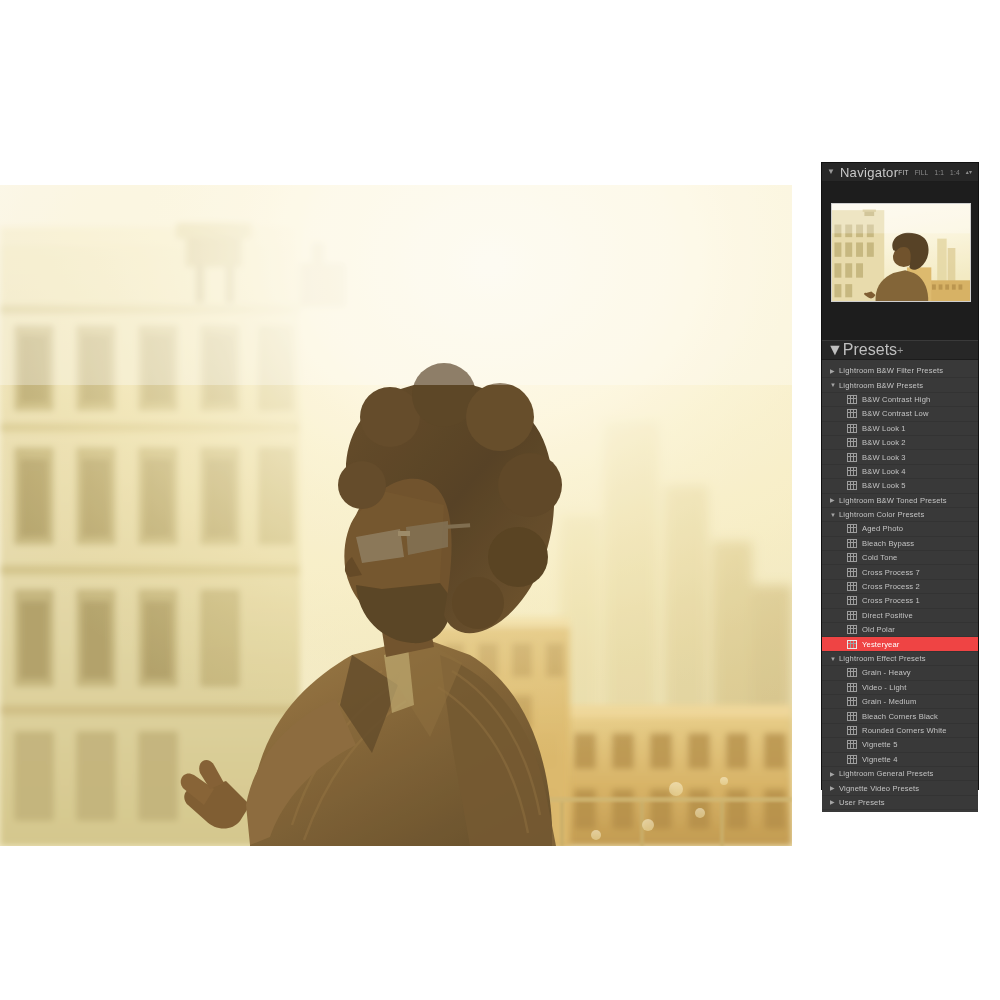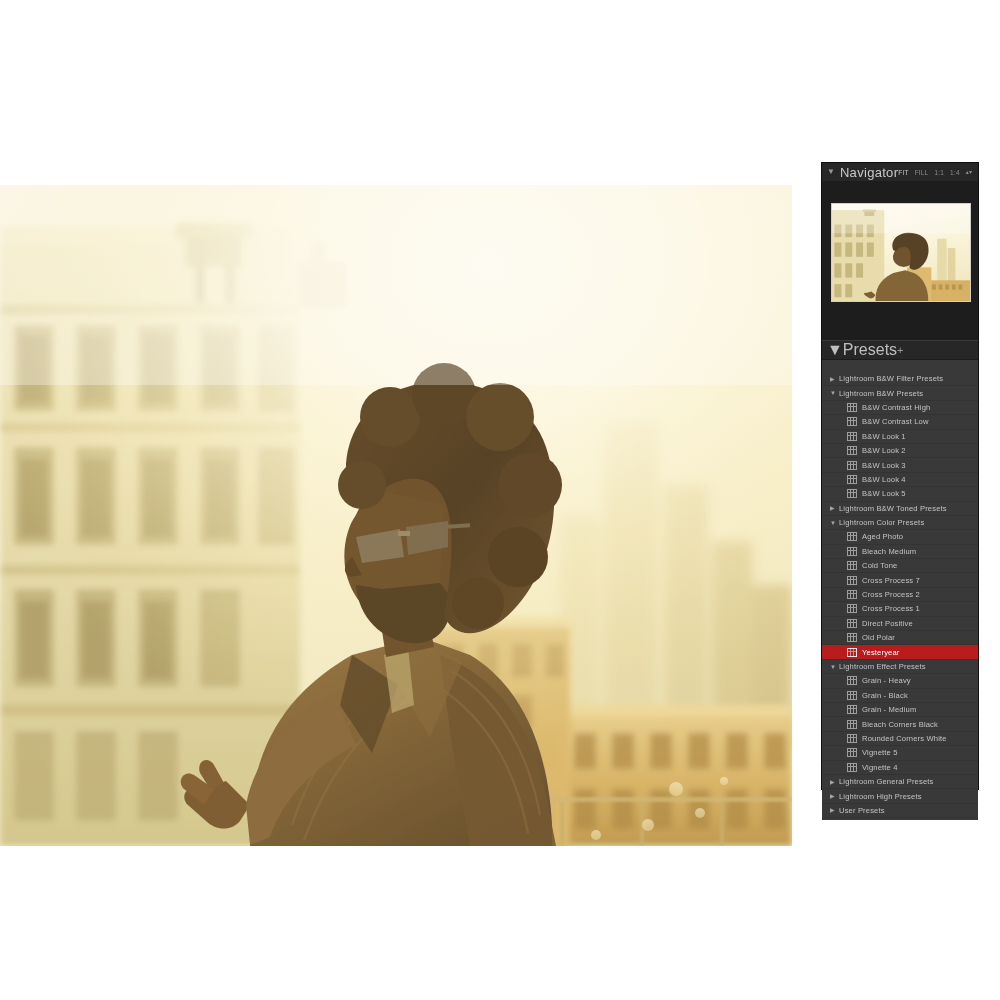--- a/index.html
+++ b/index.html
@@ -35,38 +35,38 @@
   #navthumb{
     position:absolute; left:9px; top:21px; width:138px; height:97px;
     border:1px solid #cfcfcf; background:#e8dcae; overflow:hidden;
   }
   #navthumb svg{display:block;width:100%;height:100%;}
 
   #presets-hdr{height:18px;background:#272727;display:flex;align-items:center;
     padding:0 6px 0 5px;border-top:1px solid #3a3a3a;border-bottom:1px solid #1c1c1c;}
   #presets-hdr .plus{color:#9a9a9a;font-size:11px;line-height:1;}
 
-  #plist{background:#393939;height:448px;overflow:hidden;padding-top:12px;}
+  #plist{background:#393939;height:448px;overflow:hidden;padding-top:4px;}
 
   .grp, .itm{
     height:13.4px; display:flex; align-items:center;
     font-size:7.6px; color:#c4c4c4; letter-spacing:.15px;
     border-bottom:1px solid #333333; white-space:nowrap;
   }
   .grp{padding-left:8px;}
   .grp .tri{font-size:6px;color:#a5a5a5;width:9px;flex:none;line-height:1;}
   .itm{padding-left:25px;align-items:center;}
   .itm .pic{
     width:8px;height:7px;flex:none;margin-right:5px;
     border:1px solid #9d9d9d;background:
       linear-gradient(to right,transparent 2px,#9d9d9d 2px,#9d9d9d 2.8px,transparent 2.8px),
       linear-gradient(to right,transparent 5px,#9d9d9d 5px,#9d9d9d 5.8px,transparent 5.8px),
       linear-gradient(to bottom,transparent 2px,#9d9d9d 2px,#9d9d9d 2.8px,transparent 2.8px);
   }
-  .itm.sel{background:#b91c1c;color:#ffffff;}
+  .itm.sel{background:#ef4444;color:#ffffff;}
   .itm.sel .pic{border-color:#e8e8e8;}
 </style>
 </head>
 <body>
 
 <div id="photo">
   <svg viewBox="0 0 792 661" preserveAspectRatio="none">
     <defs>
       <linearGradient id="skyG" x1="0" y1="0" x2="0.25" y2="1">
         <stop offset="0" stop-color="#ffffff"></stop>
@@ -408,21 +408,21 @@
       <div class="grp">
         <span class="tri">▼</span>
         <span>Lightroom Color Presets</span>
       </div>
       <div class="itm">
         <span class="pic"></span>
         <span>Aged Photo</span>
       </div>
       <div class="itm">
         <span class="pic"></span>
-        <span>Bleach Medium</span>
+        <span>Bleach Bypass</span>
       </div>
       <div class="itm">
         <span class="pic"></span>
         <span>Cold Tone</span>
       </div>
       <div class="itm">
         <span class="pic"></span>
         <span>Cross Process 7</span>
       </div>
       <div class="itm">
@@ -448,21 +448,21 @@
       <div class="grp">
         <span class="tri">▼</span>
         <span>Lightroom Effect Presets</span>
       </div>
       <div class="itm">
         <span class="pic"></span>
         <span>Grain - Heavy</span>
       </div>
       <div class="itm">
         <span class="pic"></span>
-        <span>Grain - Black</span>
+        <span>Video - Light</span>
       </div>
       <div class="itm">
         <span class="pic"></span>
         <span>Grain - Medium</span>
       </div>
       <div class="itm">
         <span class="pic"></span>
         <span>Bleach Corners Black</span>
       </div>
       <div class="itm">
@@ -476,20 +476,20 @@
       <div class="itm">
         <span class="pic"></span>
         <span>Vignette 4</span>
       </div>
       <div class="grp">
         <span class="tri">▶</span>
         <span>Lightroom General Presets</span>
       </div>
       <div class="grp">
         <span class="tri">▶</span>
-        <span>Lightroom High Presets</span>
+        <span>Vignette Video Presets</span>
       </div>
       <div class="grp">
         <span class="tri">▶</span>
         <span>User Presets</span>
       </div>
     </div>
 </div>
 
 </body></html>

